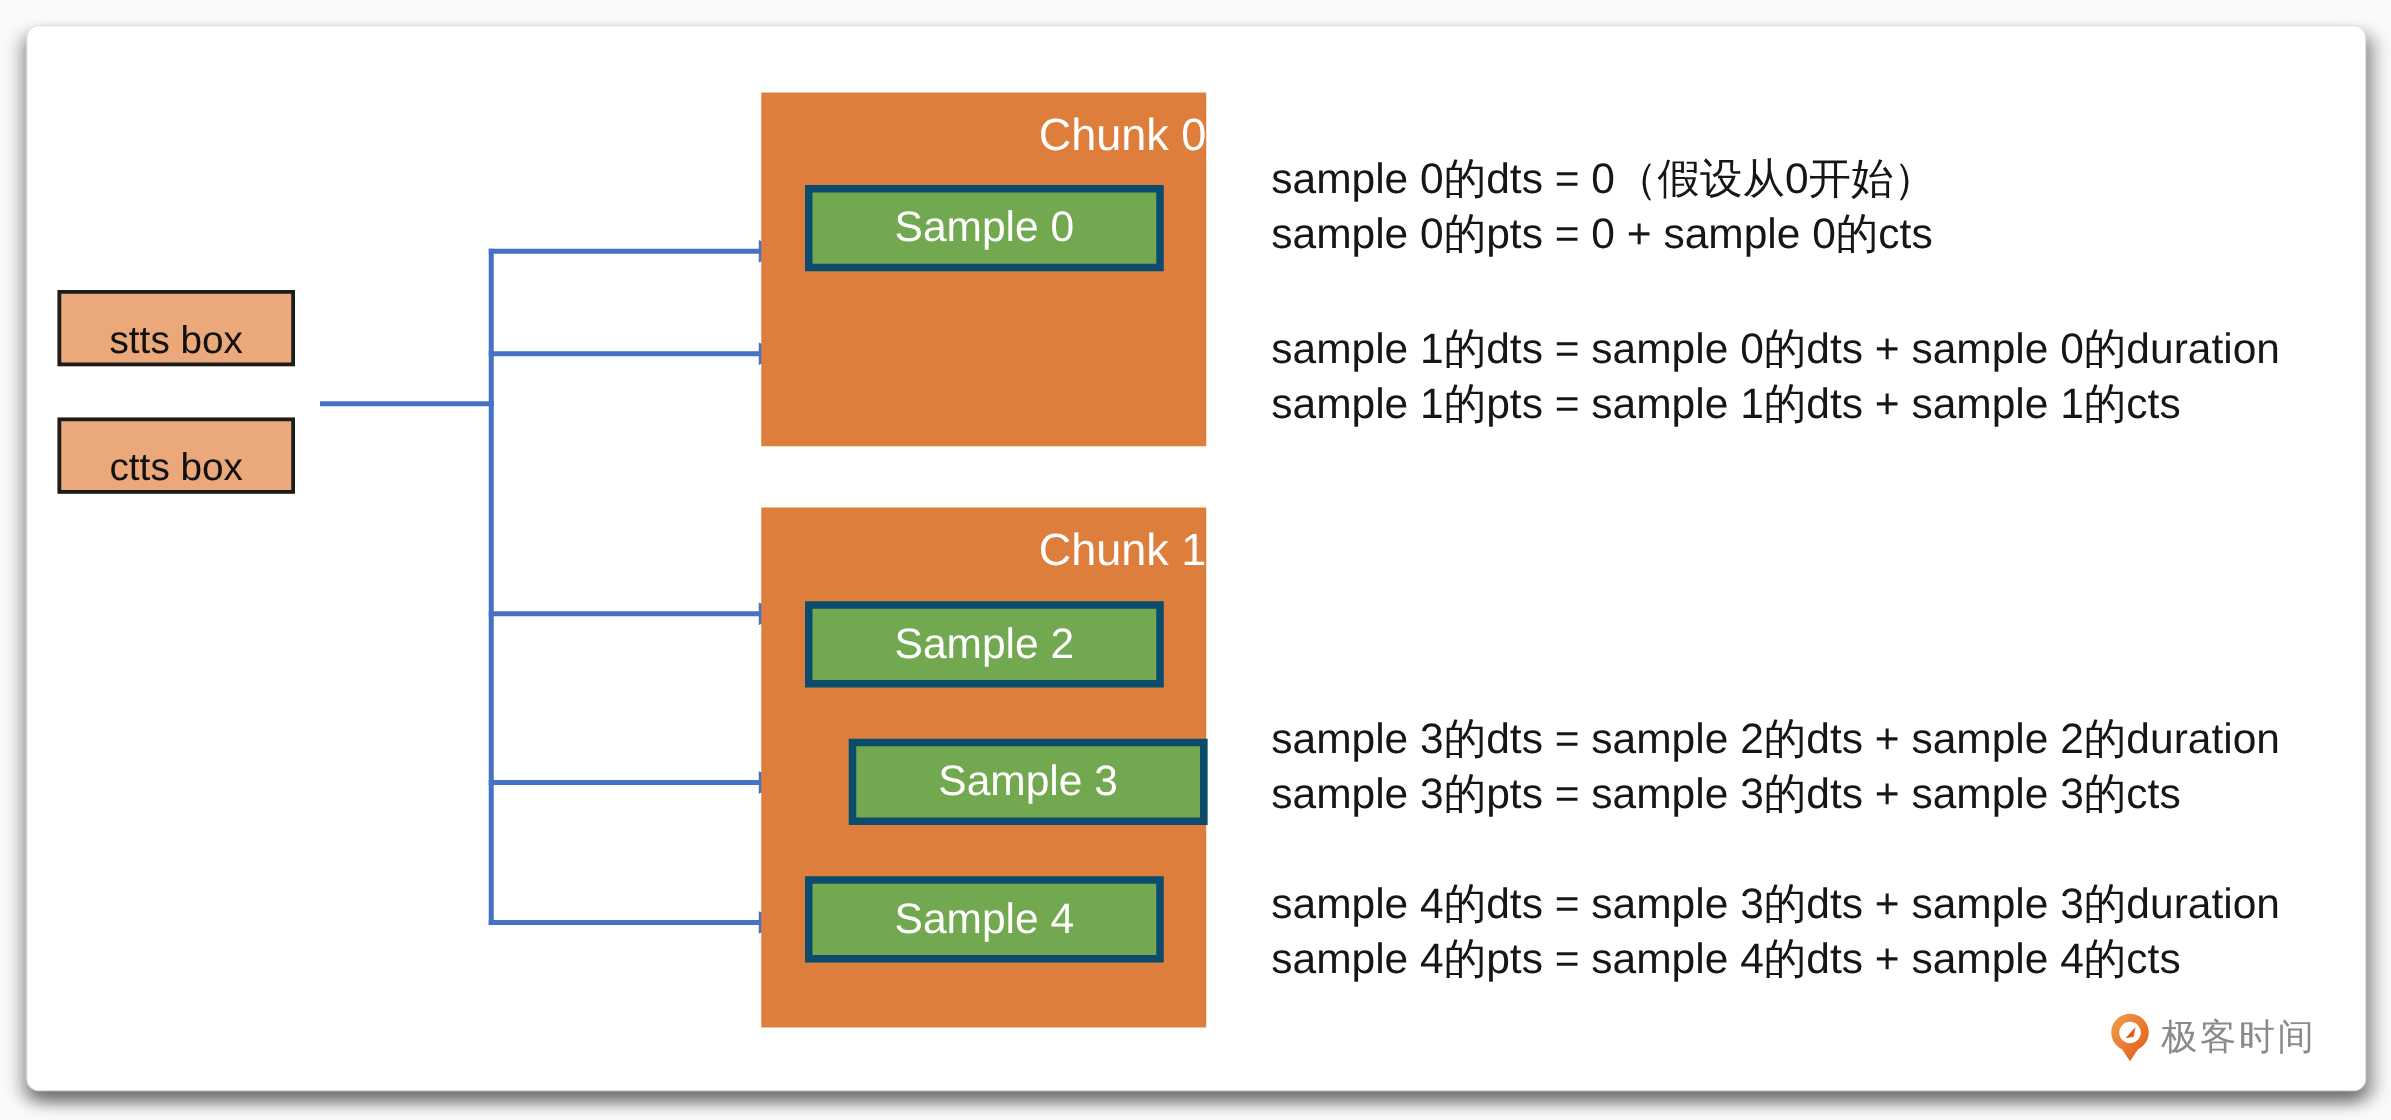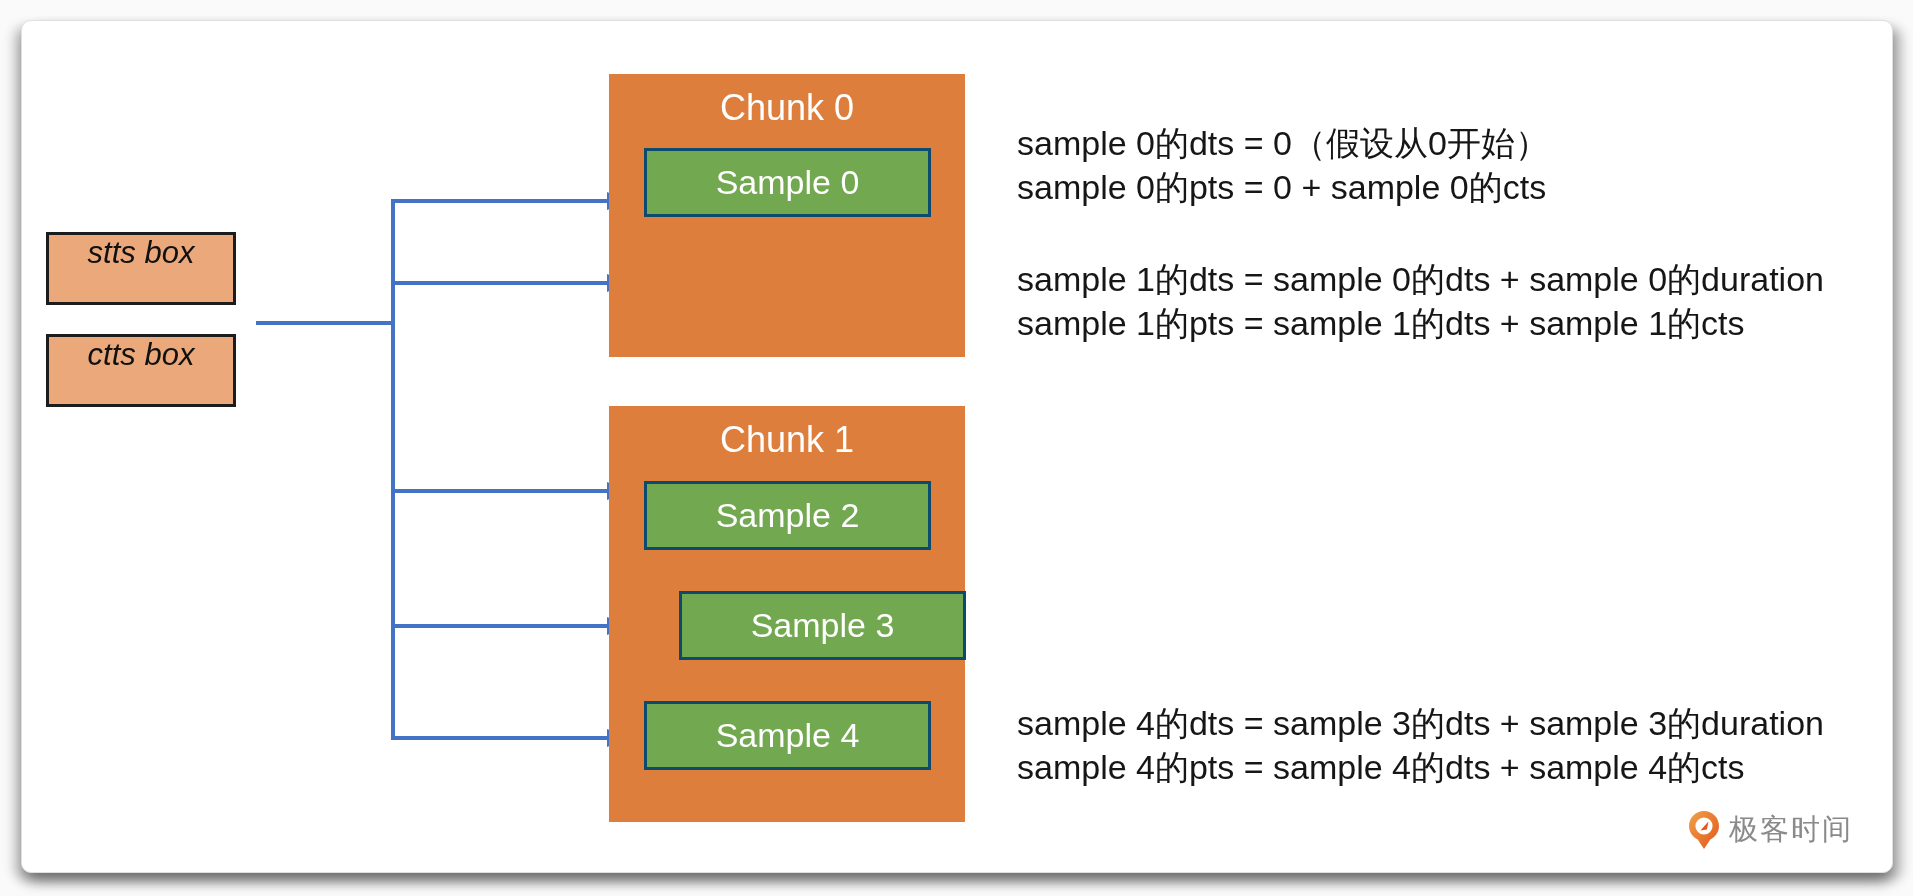--- a/index.html
+++ b/index.html
@@ -4,39 +4,39 @@
 <style>
   html,body{margin:0;padding:0;}
   body{font-family:"Liberation Sans","DejaVu Sans",sans-serif;}
   .page{position:relative;width:1913px;height:896px;background:#fafafa;overflow:hidden;}
   .card{
     position:absolute;left:21px;top:20px;width:1870px;height:851px;
     background:#ffffff;border:1px solid #e0e0e0;border-radius:10px;
     box-shadow:0 9px 13px rgba(0,0,0,.40), 10px 7px 12px rgba(0,0,0,.18), -9px 6px 12px rgba(0,0,0,.12);
   }
   .tanbox{
-    position:absolute;width:190px;height:73px;background:#EBA87A;border:3px solid #1c1c1c;
-    box-sizing:border-box;display:flex;align-items:flex-start;justify-content:center;
-    font-size:31px;color:#111;font-style:italic;
+    position:absolute;width:190px;height:61px;background:#EBA87A;border:3px solid #1c1c1c;
+    box-sizing:border-box;display:flex;align-items:flex-end;justify-content:center;
+    font-size:31px;color:#111;
   }
   .hline{position:absolute;height:4px;background:#4472C4;}
   .vline{position:absolute;width:4px;background:#4472C4;}
   .arrowhead{
     position:absolute;width:0;height:0;
     border-left:22px solid #4472C4;border-top:9px solid transparent;border-bottom:9px solid transparent;
   }
   .chunk{
     position:absolute;left:587px;width:356px;background:#DE7E3C;box-sizing:border-box;
   }
   .chunk-title{
-    text-align:center;color:#ffffff;font-size:36px;padding-top:13px;line-height:42px;
+    text-align:right;color:#ffffff;font-size:36px;padding-top:13px;line-height:42px;
   }
   .sample{
     position:absolute;left:35px;width:287px;height:69px;background:#72A84F;
-    border:3px solid #0c4a6e;box-sizing:border-box;
+    border:6px solid #0c4a6e;box-sizing:border-box;
     display:flex;align-items:center;justify-content:center;
     color:#ffffff;font-size:34px;
   }
   .formula-block{position:absolute;left:995px;}
   .formula-line{font-size:34px;line-height:44px;color:#161616;white-space:nowrap;}
   .logo{position:absolute;left:1666px;top:789px;display:flex;align-items:center;gap:9px;justify-content:space-between;}
   .logo-text{font-size:29px;color:#8a8a8a;letter-spacing:2px;}
 </style>
 </head>
 <body>
@@ -90,20 +90,24 @@
     </div>
 
     <div class="formula-block" style="top:100px;">
       <div class="formula-line">sample 0的dts = 0（假设从0开始）</div>
       <div class="formula-line">sample 0的pts = 0 + sample 0的cts</div>
     </div>
     <div class="formula-block" style="top:236px;">
       <div class="formula-line">sample 1的dts = sample 0的dts + sample 0的duration</div>
       <div class="formula-line">sample 1的pts = sample 1的dts + sample 1的cts</div>
     </div>
+    <div class="formula-block" style="top:548px;">
+      <div class="formula-line">sample 3的dts = sample 2的dts + sample 2的duration</div>
+      <div class="formula-line">sample 3的pts = sample 3的dts + sample 3的cts</div>
+    </div>
     <div class="formula-block" style="top:680px;">
       <div class="formula-line">sample 4的dts = sample 3的dts + sample 3的duration</div>
       <div class="formula-line">sample 4的pts = sample 4的dts + sample 4的cts</div>
     </div>
 
     <div class="logo">
       <svg width="32" height="40" viewBox="0 0 32 40">
         <defs>
           <linearGradient id="lg" x1="0" y1="0" x2="1" y2="1">
             <stop offset="0" stop-color="#F0A14B"></stop>

